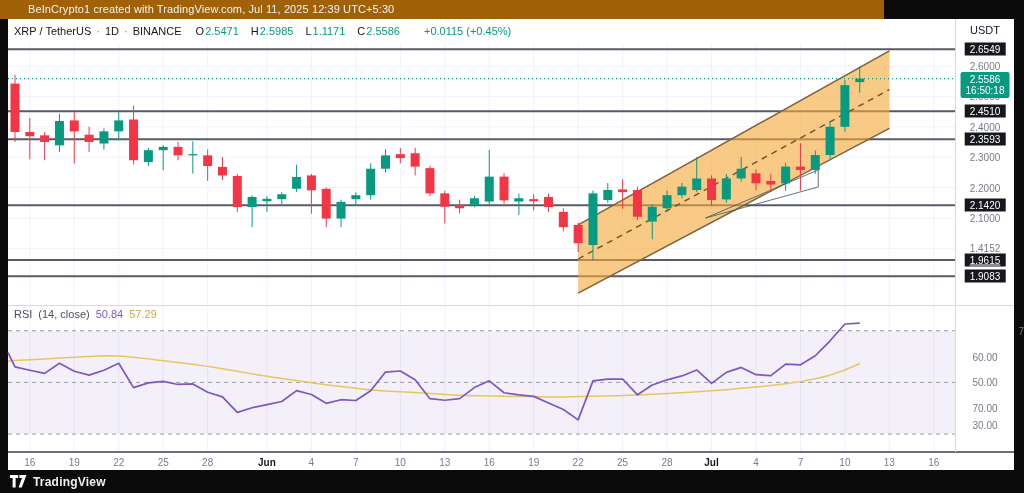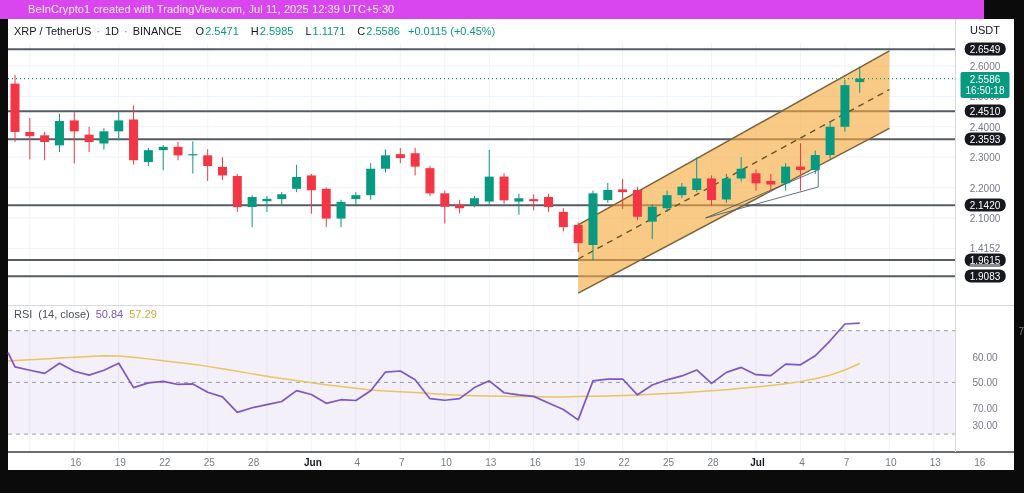--- a/index.html
+++ b/index.html
@@ -1,32 +1,32 @@
 <!DOCTYPE html>
 <html><head>
 <meta charset="utf-8">
 <style>
   html,body{margin:0;padding:0;background:#000;}
   .frame{position:relative;width:1024px;height:493px;background:#0b0b0b;font-family:"Liberation Sans",sans-serif;overflow:hidden;}
-  .topbar{position:absolute;left:0;top:0;width:984px;height:19px;background:#d946ef;color:#f2f2f2;font-size:11px;line-height:19px;z-index:4;}
+  .topbar{position:absolute;left:0;top:0;width:884px;height:19px;background:#a16207;color:#f2f2f2;font-size:11px;line-height:19px;z-index:4;}
   .topbar span{margin-left:28px;letter-spacing:.1px;font-weight:500;}
   svg.chart{position:absolute;left:0;top:0;z-index:1;}
   .header{position:absolute;left:14px;top:19px;height:23px;display:flex;align-items:center;font-size:11px;color:#131722;z-index:3;white-space:nowrap;}
   .header .sep{color:#787b86;margin:0 5px;}
   .header .sym{font-weight:500;}
   .header .olab{margin-left:12px;color:#131722;}
   .header .olab.first{margin-left:14px;}
   .header .oval{color:#089981;margin-left:1px;}
-  .header .chg{color:#089981;margin-left:8px;}
+  .header .chg{color:#089981;margin-left:24px;}
   .usdt{position:absolute;left:956px;top:19px;width:58px;text-align:center;line-height:23px;font-size:11px;color:#131722;font-weight:500;z-index:3;}
   .axis-labels{position:absolute;left:956px;top:0;width:58px;height:470px;z-index:2;}
   .pl{position:absolute;left:50%;transform:translate(-50%,-50%);font-size:10px;color:#787b86;white-space:nowrap;}
-  .chip{position:absolute;left:50%;transform:translate(-50%,-50%);font-size:10px;color:#fff;background:#16181e;padding:1px 5px;border-radius:6px;white-space:nowrap;z-index:2;}
+  .chip{position:absolute;left:50%;transform:translate(-50%,-50%);font-size:10px;color:#fff;background:#16181e;padding:1px 5px;border-radius:0;white-space:nowrap;z-index:2;}
   .cur{position:absolute;left:50%;transform:translate(-50%,0);font-size:10px;color:#fff;background:#089981;padding:2px 5px;border-radius:2px;text-align:center;line-height:11px;white-space:nowrap;z-index:3;}
-  .tl{position:absolute;top:457px;transform:translateX(-50%);font-size:10px;color:#787b86;z-index:2;margin-left:46px;}
+  .tl{position:absolute;top:457px;transform:translateX(-50%);font-size:10px;color:#787b86;z-index:2;}
   .tl.bold{color:#131722;font-weight:700;}
   .rsirow{position:absolute;left:14px;top:308px;font-size:11px;z-index:3;display:flex;gap:6px;align-items:center;}
   .rsirow .t{color:#4a4e59;}
   .rsirow .v1{color:#7e57c2;}
   .rsirow .v2{color:#cfa93f;}
   .footer{position:absolute;left:0;top:470px;width:1024px;height:23px;background:#0b0b0b;display:flex;align-items:center;z-index:4;}
   .footer svg{margin-left:10px;}
   .footer .brand{margin-left:6px;color:#f0f0f0;font-size:12px;font-weight:600;letter-spacing:.2px;}
 </style>
 </head>
@@ -274,14 +274,21 @@
       <div class="tl" style="left: 933.84px;">16</div>
     </div>
 
   <div class="rsirow">
     <span class="t">RSI</span>
     <span class="t">(14, close)</span>
     <span class="v1">50.84</span>
     <span class="v2">57.29</span>
   </div>
 
+  <div class="footer">
+    <svg width="17" height="13" viewBox="0 0 17 13">
+      <path fill="#ffffff" d="M0,0 h8.2 v3 h-2.6 v9.5 h-3 v-9.5 H0 z"></path>
+      <path fill="#ffffff" d="M9.4,0 h7 l-4.6,12.5 h-3.2 l3.4,-9.5 h-2.6 z"></path>
+    </svg>
+    <span class="brand">TradingView</span>
+  </div>
 
 </div>
 
 </body></html>

